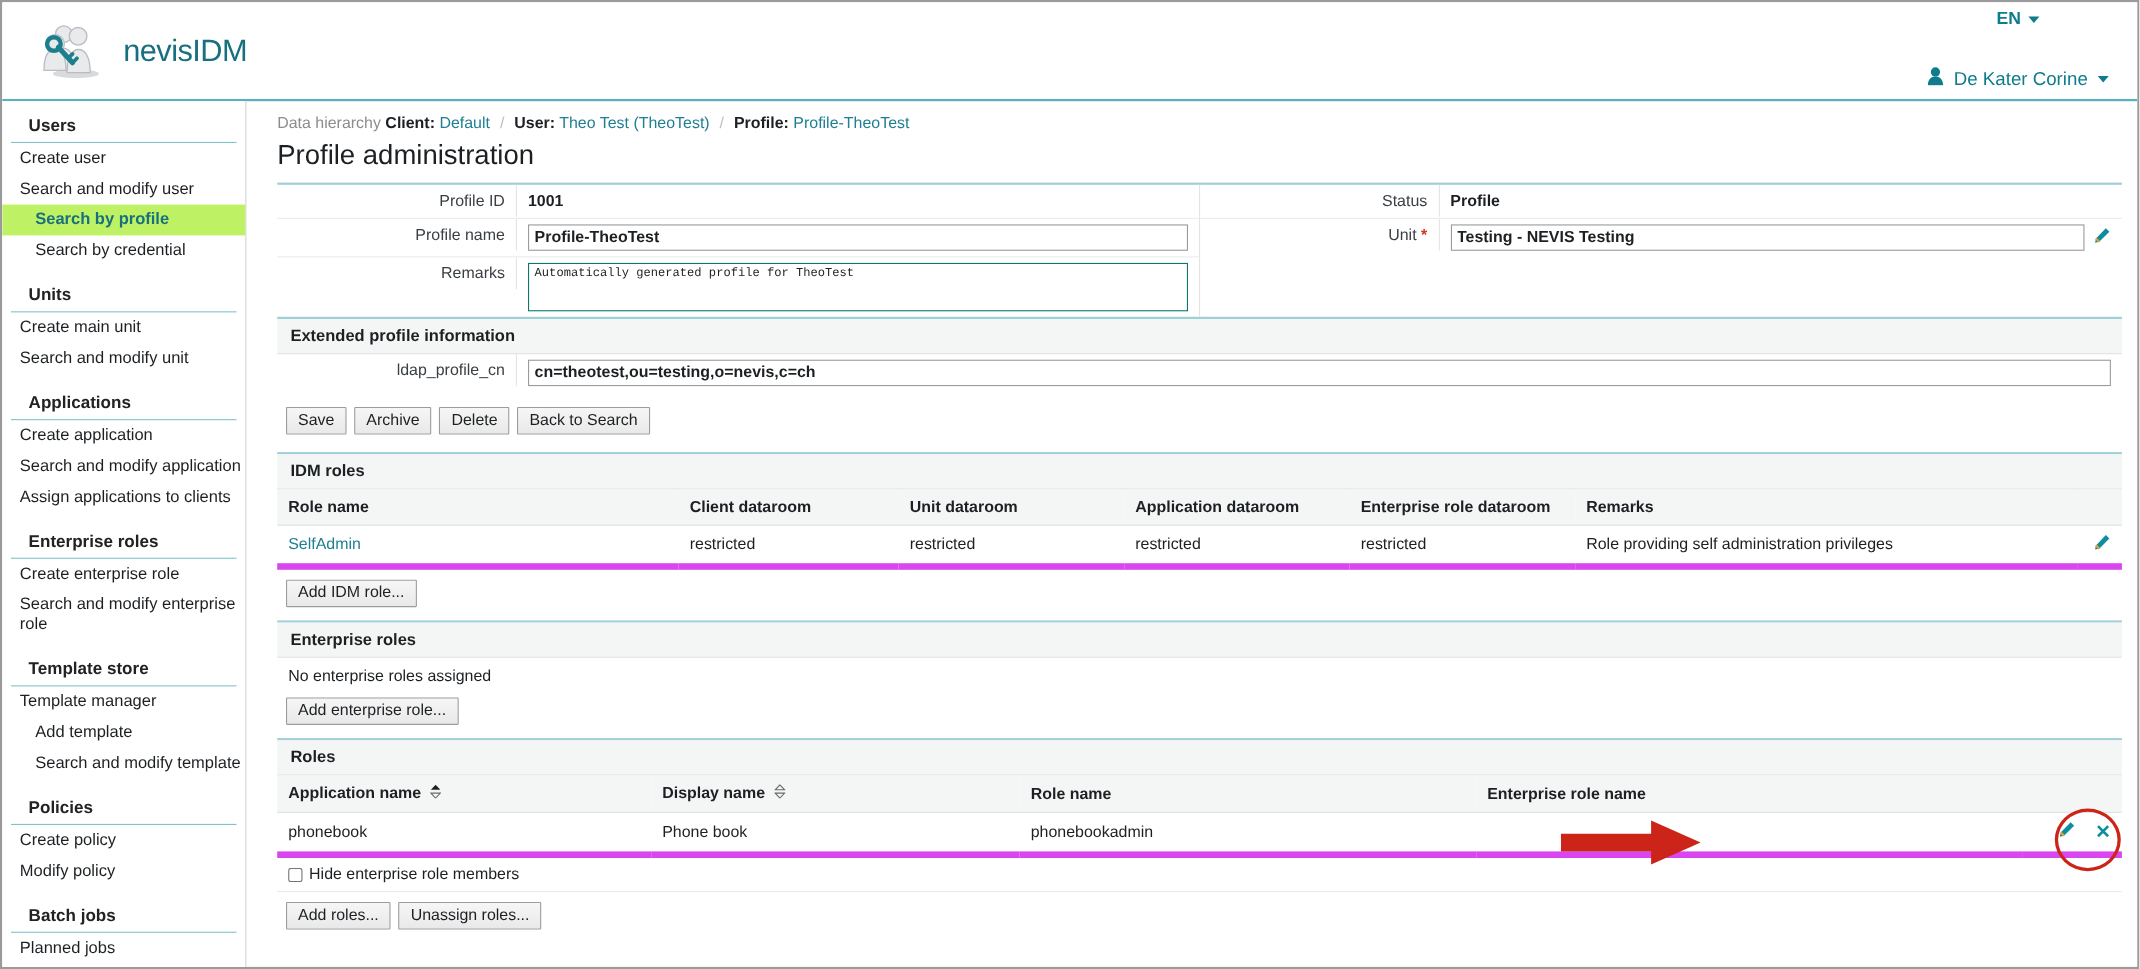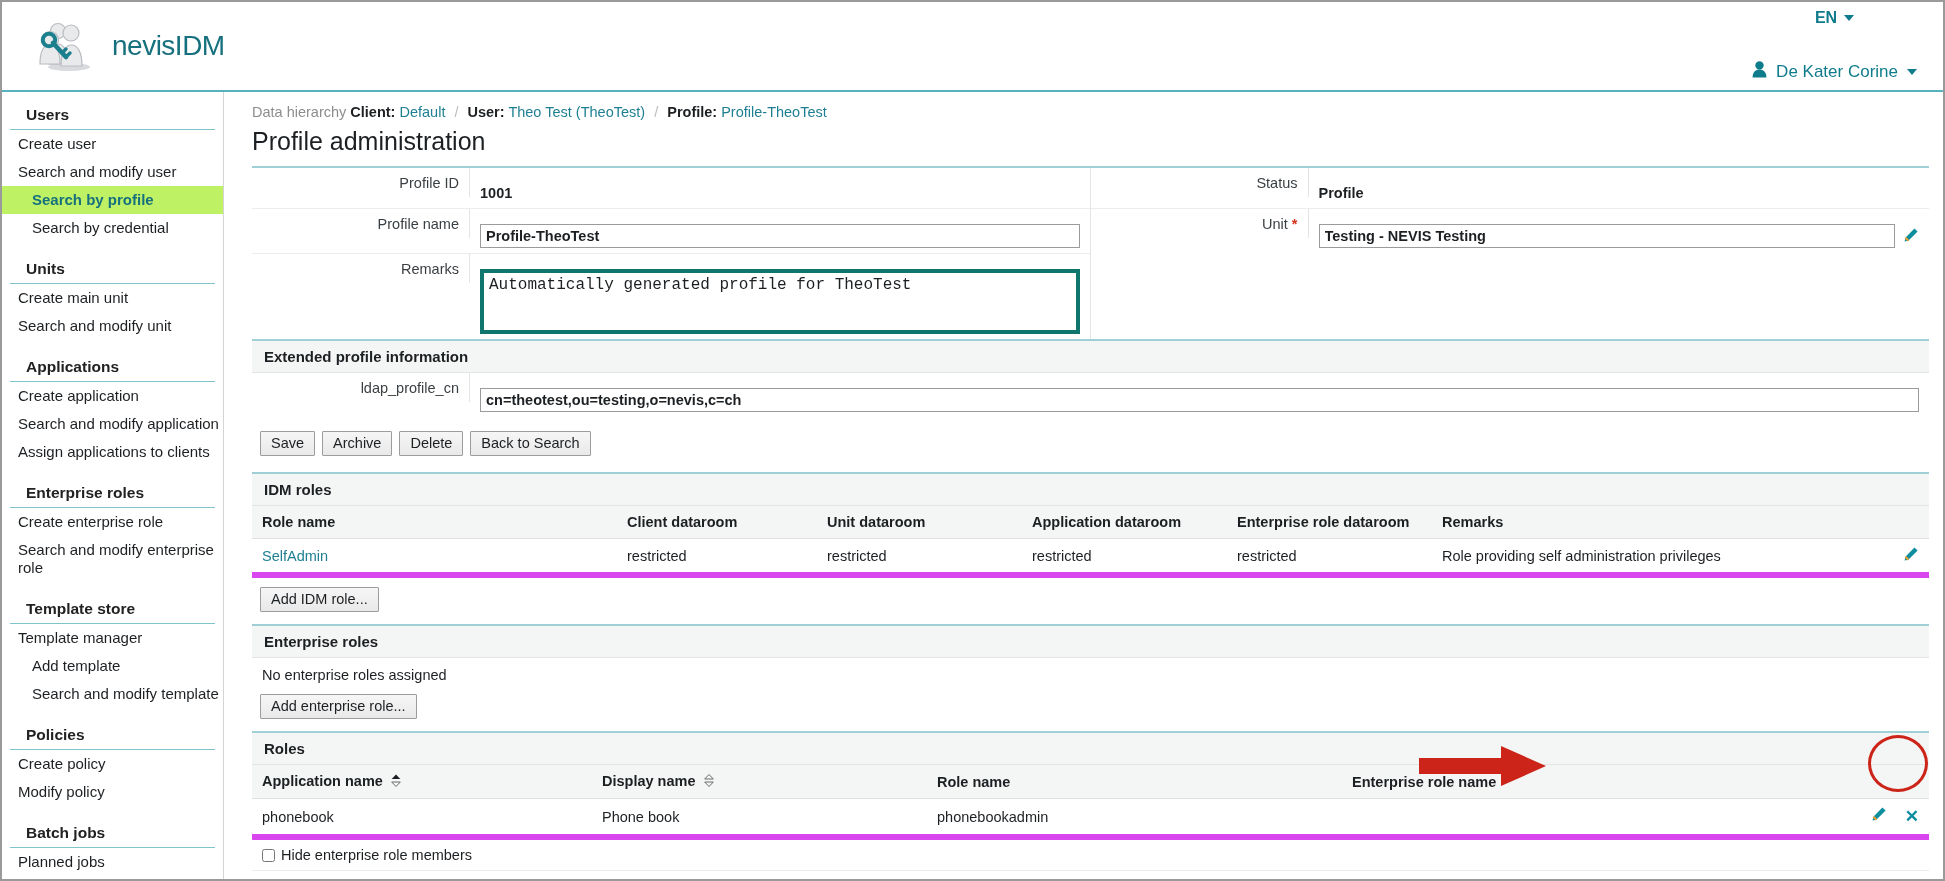--- a/index.html
+++ b/index.html
@@ -90,34 +90,34 @@
 
   .form-grid { display:flex; }
   .form-col { flex:1 1 50%; }
   .form-col.left { border-right: 1px solid #e3e4e4; }
   .frow { display:flex; align-items:flex-start; border-bottom:1px solid #ececec; min-height: 30px; }
   .frow:last-child { border-bottom:none; }
   .flabel {
     width: 218px; flex:0 0 218px; text-align:right; padding: 7px 10px 6px 0;
     font-size:14.5px; color:#3a3f43; border-right:1px solid #e3e4e4;
   }
-  .fvalue { flex:1 1 auto; padding: 5px 10px 5px 10px; display:flex; align-items:center; gap:8px;margin-top:10px; }
+  .fvalue { flex:1 1 auto; padding: 5px 10px 5px 10px; display:flex; align-items:center; gap:8px; }
   .static-val { font-weight:bold; font-size:14.5px; padding:2px 0; }
   .req { color:#d4331f; font-weight:bold; }
 
   input.txt {
     width:100%; height: 24px; padding: 2px 5px;
     border: 1px solid #9b9b9b; font-family:"Liberation Sans", sans-serif;
     font-size:14.5px; font-weight:bold; color:#1d2023; background:#fff;
   }
   input.txt.empty { font-weight:normal; }
   textarea.ta {
-    width:100%; height: 65px; padding: 3px 5px; resize:none;
-    border: 4px solid #0f766e; background:#fff;
-    font-family:"Liberation Mono", monospace; font-size:16px; color:#1d2023;
+    width:100%; height: 44px; padding: 3px 5px; resize:none;
+    border: 1px solid #0f766e; background:#fff;
+    font-family:"Liberation Mono", monospace; font-size:11px; color:#1d2023;
   }
   .pencil { color:#0e8d9e; cursor:pointer; flex:0 0 auto; }
 
   
   .btn-row { padding: 14px 0 16px 8px; display:flex; gap:7px; }
   .btn {
     background: linear-gradient(#f6f6f6, #e9e9e9);
     border: 1px solid #9c9c9c; padding: 3px 10px 4px 10px;
     font-family:"Liberation Sans", sans-serif; font-size:14.5px;
     color:#1d2023; cursor:pointer; border-radius:1px;

